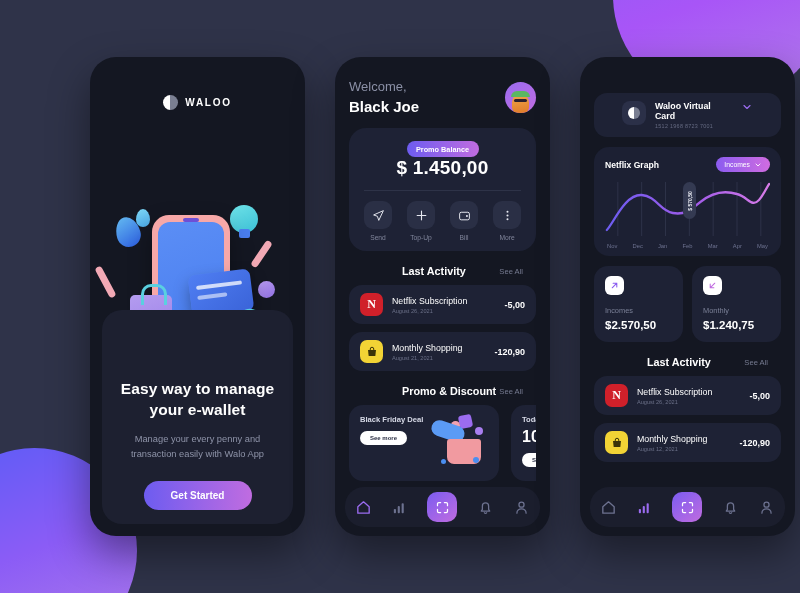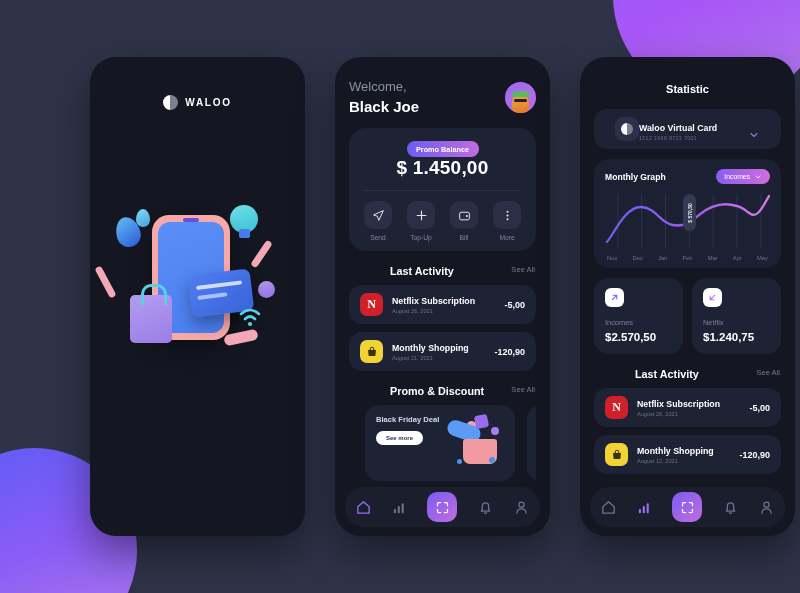--- a/index.html
+++ b/index.html
@@ -133,40 +133,40 @@
     background:linear-gradient(90deg,#6d5cf0,#c06ce0);
     color:#fff; font-size:10px; font-weight:bold;
     display:flex; align-items:center; justify-content:center; border:none;
     cursor:pointer;
   }
 
   
   .scr { padding:22px 14px 0; height:100%; position:relative; }
 
   .sec-head {
-    display:flex; align-items:flex-start; justify-content:space-between;
-    margin:14px 1px 8px;
+    display:flex; align-items:center; justify-content:space-between;
+    margin:14px 13px 8px;
     padding-left:40px;
   }
   .sec-title { color:#fff; font-size:10.8px; font-weight:bold; }
   .sec-link { color:#767b91; font-size:7.6px; cursor:pointer; }
 
   .act-row {
     display:flex; align-items:center; gap:9px;
     background:#1e2235; border-radius:13px; padding:8px 11px; margin-bottom:8px;
   }
   .act-icon {
     width:23px; height:23px; border-radius:7px; flex:none;
     display:flex; align-items:center; justify-content:center;
     font-size:12px; font-weight:bold;
   }
   .ic-netflix { background:#d0202a; color:#fff; font-family:"Liberation Serif",serif; }
   .ic-shop { background:#f2d335; }
   .act-body { flex:1; min-width:0; }
-  .act-name { color:#fff; font-size:8.8px; font-weight:bold; white-space:nowrap; }
+  .act-name { color:#fff; font-size:8.8px; font-weight:normal; white-space:nowrap; }
   .act-date { color:#6b7088; font-size:5.6px; margin-top:2px; }
   .act-amt { color:#fff; font-size:9px; font-weight:bold; flex:none; }
 
   .navbar {
     position:absolute; left:10px; right:10px; bottom:9px; height:40px;
     background:#1b1e2d; border-radius:19px;
     display:flex; align-items:center; justify-content:space-around;
   }
   .nav-ic { width:17px; height:17px; cursor:pointer; }
   .nav-center {
@@ -213,21 +213,21 @@
   }
   .bal-div { height:1px; background:#2e3348; margin:11px 2px 10px; }
   .bal-actions { display:flex; justify-content:space-between; padding:0 2px; }
   .bal-act { text-align:center; cursor:pointer; }
   .bal-act-ic {
     width:28px; height:28px; border-radius:9px; background:#2a2f45;
     display:flex; align-items:center; justify-content:center; margin:0 auto;
   }
   .bal-act-lb { color:#80859b; font-size:6.7px; margin-top:5px; }
 
-  .promo-strip { display:flex; gap:12px; overflow:hidden;margin-left:16px; }
+  .promo-strip { display:flex; gap:12px; overflow:hidden; }
   .promo-card {
     position:relative; flex:none; width:150px; height:76px;
     background:#1e2235; border-radius:14px; padding:10px 11px; overflow:hidden;
   }
   .promo-card.second { width:120px; }
   .promo-lb { color:#d6d9e6; font-size:7.6px; font-weight:bold; }
   .promo-big { color:#fff; font-size:16px; font-weight:bold; margin-top:4px; }
   .promo-btn {
     margin-top:7px; width:47px; height:14px; border-radius:8px; background:#fff;
     color:#2b2f44; font-size:6px; font-weight:bold; border:none;
@@ -247,22 +247,22 @@
     border-radius:3px; background:#9b6cf0; transform:rotate(-12deg);
   }
   .pa-dot1 { position:absolute; left:22px; top:8px; width:9px; height:9px; border-radius:50%; background:#f2a2b0; }
   .pa-dot2 { position:absolute; left:46px; top:14px; width:8px; height:8px; border-radius:50%; background:#a87ef0; }
   .pa-dot3 { position:absolute; left:44px; top:44px; width:6px; height:6px; border-radius:50%; background:#4a8ef0; }
   .pa-dot4 { position:absolute; left:12px; top:46px; width:5px; height:5px; border-radius:50%; background:#4a8ef0; }
 
   
   .stat-title { color:#fff; font-size:11px; font-weight:bold; text-align:center; margin-top:4px; }
   .vcard-row {
-    display:flex; align-items:flex-end; margin-top:14px;
-    background:#1e2235; border-radius:13px; padding:8px 21px;
+    display:flex; align-items:flex-start; gap:9px; margin-top:14px;
+    background:#1e2235; border-radius:13px; padding:8px 28px;
   }
   .vcard-ic {
     width:24px; height:24px; border-radius:8px; background:#2b3048;
     display:flex; align-items:center; justify-content:center; flex:none;
   }
   .vcard-mark {
     width:12px; height:12px; border-radius:50%;
     background:linear-gradient(90deg,#ffffff 50%,#7a7f92 50%);
   }
   .vcard-name { color:#fff; font-size:8.8px; font-weight:bold; }
@@ -331,20 +331,25 @@
     <div class="art art-card"></div>
     <div class="art art-bag"></div>
     <svg class="art art-wifi" viewBox="0 0 24 24">
       <path d="M3 9 Q12 1 21 9" fill="none" stroke="#5ad0e0" stroke-width="2.6" stroke-linecap="round"></path>
       <path d="M7 14 Q12 9 17 14" fill="none" stroke="#5ad0e0" stroke-width="2.6" stroke-linecap="round"></path>
       <circle cx="12" cy="19" r="2.1" fill="#5ad0e0"></circle>
     </svg>
     <div class="art art-wave"></div>
   </div>
 
+  <div class="info-card">
+    <div class="info-title">Easy way to manage your e-wallet</div>
+    <div class="info-sub">Manage your every penny and transaction easily with Walo App</div>
+    <button class="cta-btn">Get Started</button>
+  </div>
 </div>
 
 <div class="phone" id="phone-2">
   <div class="scr">
     <div class="welcome-row">
       <div>
         <div class="w-small">Welcome,</div>
         <div class="w-name">Black Joe</div>
       </div>
       <div class="avatar">
@@ -470,38 +475,37 @@
     </svg>
     <svg class="nav-ic" viewBox="0 0 24 24">
       <circle cx="12" cy="8" r="3.6" fill="none" stroke="#6d7290" stroke-width="1.8"></circle>
       <path d="M5.5 20c0-3.6 2.9-6 6.5-6s6.5 2.4 6.5 6" fill="none" stroke="#6d7290" stroke-width="1.8" stroke-linecap="round"></path>
     </svg>
   </div>
 </div>
 
 <div class="phone" id="phone-3">
   <div class="scr">
-    <div class="stat-title">Statistic</div>
 
     <div class="vcard-row">
       <div class="vcard-ic">
         <div class="vcard-mark"></div>
       </div>
       <div style="flex:1">
         <div class="vcard-name">Waloo Virtual Card</div>
         <div class="vcard-num">1512 1968 8723 7001</div>
       </div>
       <svg width="12" height="12" viewBox="0 0 24 24">
         <path d="M6 9 L12 15 L18 9" fill="none" stroke="#9b6cf0" stroke-width="2.3" stroke-linecap="round" stroke-linejoin="round"></path>
       </svg>
     </div>
 
     <div class="graph-card">
       <div class="graph-head">
-        <div class="graph-title">Monthly Graph</div>
+        <div class="graph-title">Netflix Graph</div>
         <div class="graph-pill">
           <span>Incomes</span>
           <svg width="8" height="8" viewBox="0 0 24 24">
             <path d="M6 9 L12 15 L18 9" fill="none" stroke="#fff" stroke-width="2.6" stroke-linecap="round" stroke-linejoin="round"></path>
           </svg>
         </div>
       </div>
       <div class="graph-plot">
         <svg viewBox="0 0 180 62" preserveAspectRatio="none">
           <defs>
@@ -546,21 +550,21 @@
         </div>
         <div class="stat-lb">Incomes</div>
         <div class="stat-val">$2.570,50</div>
       </div>
       <div class="stat-box">
         <div class="stat-ic">
           <svg width="11" height="11" viewBox="0 0 24 24">
               <path d="M17 7 L7 17 M15 17H7V9" fill="none" stroke="#c06ce0" stroke-width="2.3" stroke-linecap="round" stroke-linejoin="round"></path>
             </svg>
         </div>
-        <div class="stat-lb">Netflix</div>
+        <div class="stat-lb">Monthly</div>
         <div class="stat-val">$1.240,75</div>
       </div>
     </div>
 
     <div class="sec-head">
       <div class="sec-title">Last Activity</div>
       <div class="sec-link">See All</div>
     </div>
 
     <div class="act-row">

